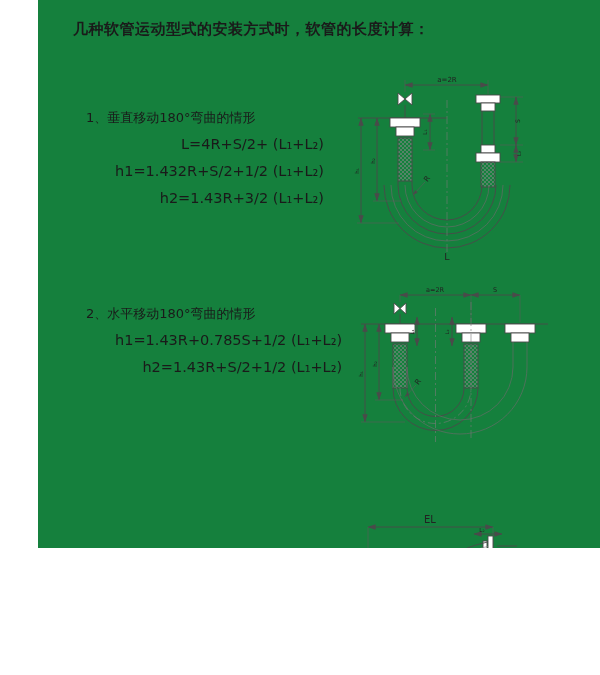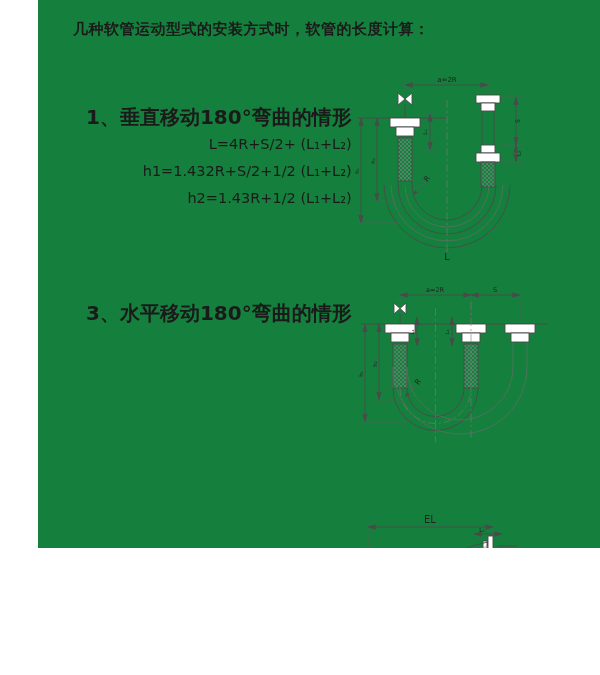--- a/index.html
+++ b/index.html
@@ -1,20 +1,20 @@
 <!DOCTYPE html>
 <html><head>
 <meta charset="utf-8">
 <style>
   html,body{margin:0;padding:0;background:#fff;}
   #page{position:relative;width:600px;height:548px;background:#15803d;overflow:hidden;
         font-family:"DejaVu Sans","Liberation Sans",sans-serif;color:#1a1a1a;margin-left:38px;}
   .title{position:absolute;left:35px;top:20px;font-size:15px;font-weight:600;letter-spacing:.5px;}
   .section{position:absolute;left:48px;}
-  .sec-heading{font-size:20px;font-weight:700;line-height:27px;white-space:nowrap;}
+  .sec-heading{font-size:13px;font-weight:400;line-height:27px;white-space:nowrap;}
   .formula{font-size:14.5px;font-weight:400;line-height:27px;padding-left:29px;white-space:nowrap;text-align:right;}
   #sec1{top:104px;} #sec2{top:300px;} #sec3{top:516px;}
   .diag{position:absolute;}
   #d1{left:315px;top:66px;} #d2{left:315px;top:282px;} #d3{left:312px;top:500px;}
   svg{display:block;}
   svg text{font-family:"DejaVu Sans","Liberation Sans",sans-serif;fill:#222;}
   .ln{stroke:#4a4a4a;stroke-width:0.9;fill:none;}
   .thin{stroke:#5a5a5a;stroke-width:0.6;fill:none;}
   .hose{stroke:#4a4a4a;stroke-width:0.9;fill:none;}
   .hose2{stroke:#6a6a6a;stroke-width:0.65;fill:none;}
@@ -26,25 +26,27 @@
 <body>
 
 <div id="page">
 
   <div class="title">几种软管运动型式的安装方式时，软管的长度计算：</div>
 
   <div class="section" id="sec1">
     <div class="sec-heading">1、垂直移动180°弯曲的情形</div>
     <div class="formula">L=4R+S/2+ (L₁+L₂)</div>
     <div class="formula">h1=1.432R+S/2+1/2 (L₁+L₂)</div>
-    <div class="formula">h2=1.43R+1/2 (L₁+L₂)</div>
+    <div class="formula">h2=1.43R+3/2 (L₁+L₂)</div>
   </div>
 
   <div class="section" id="sec2">
-    <div class="sec-heading">3、水平移动180°弯曲的情形</div>
+    <div class="sec-heading">2、水平移动180°弯曲的情形</div>
+    <div class="formula">h1=1.43R+0.785S+1/2 (L₁+L₂)</div>
+    <div class="formula">h2=1.43R+S/2+1/2 (L₁+L₂)</div>
   </div>
 
 
   <div class="diag" id="d1">
     <svg width="270" height="198" viewBox="0 0 270 198">
       <defs>
         <marker id="mA" markerWidth="9" markerHeight="7" refX="8.5" refY="3" orient="auto-start-reverse">
           <path d="M0,0 L9,3 L0,6 z" fill="#4a4a4a"></path>
         </marker>
         <pattern id="hA" width="4" height="4" patternUnits="userSpaceOnUse">

